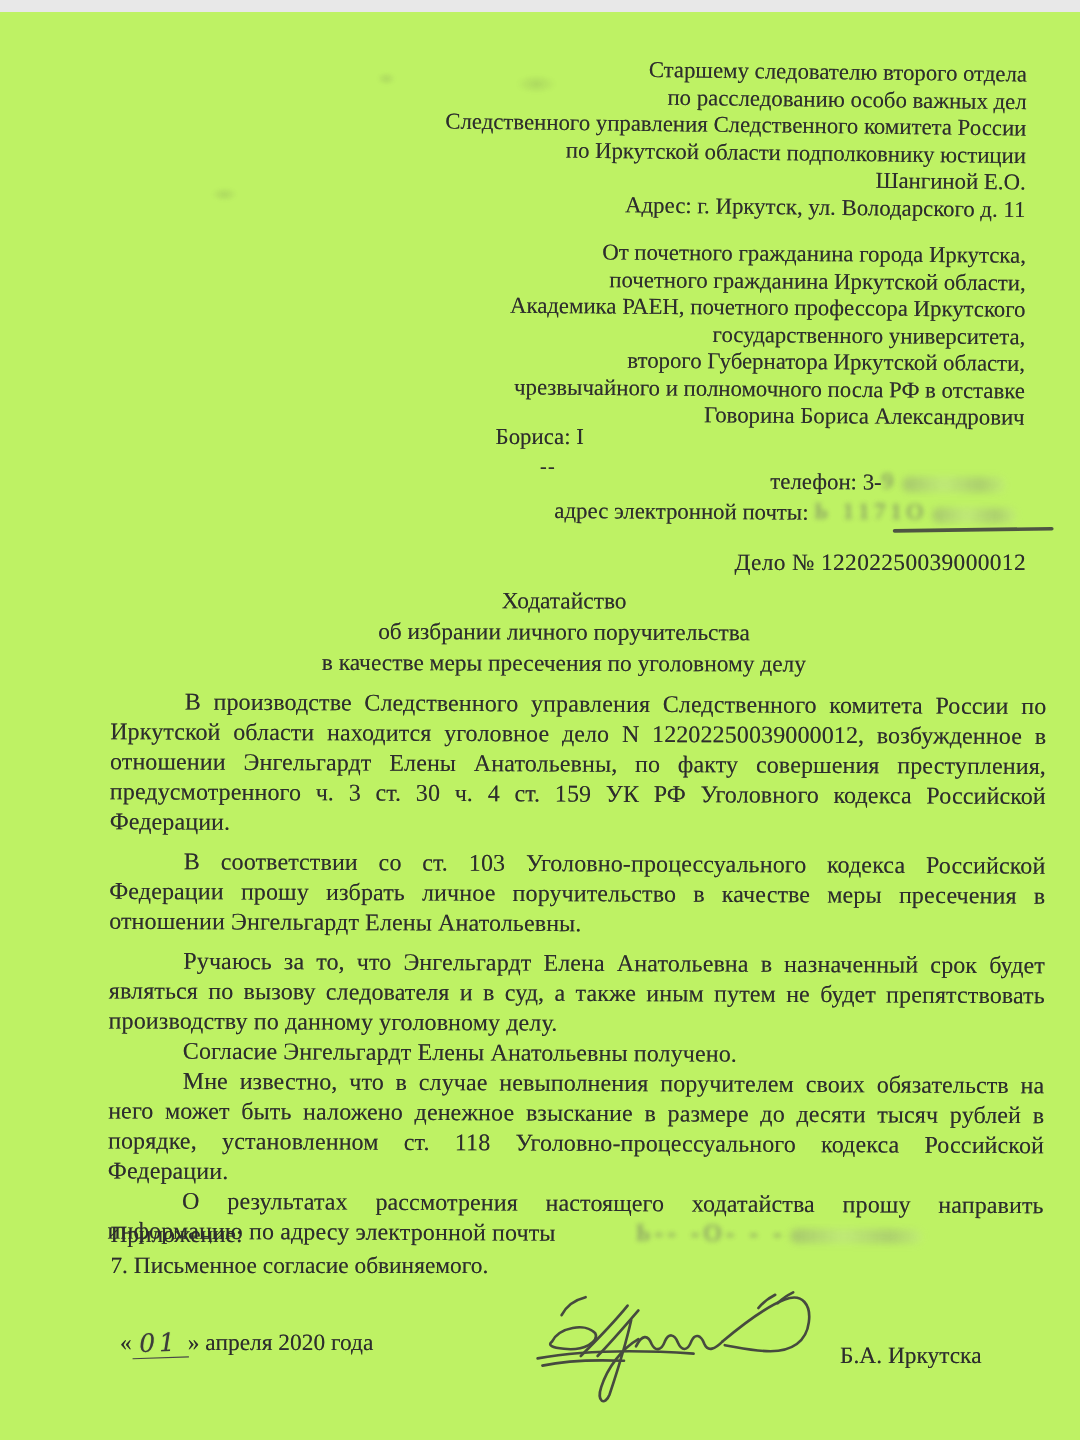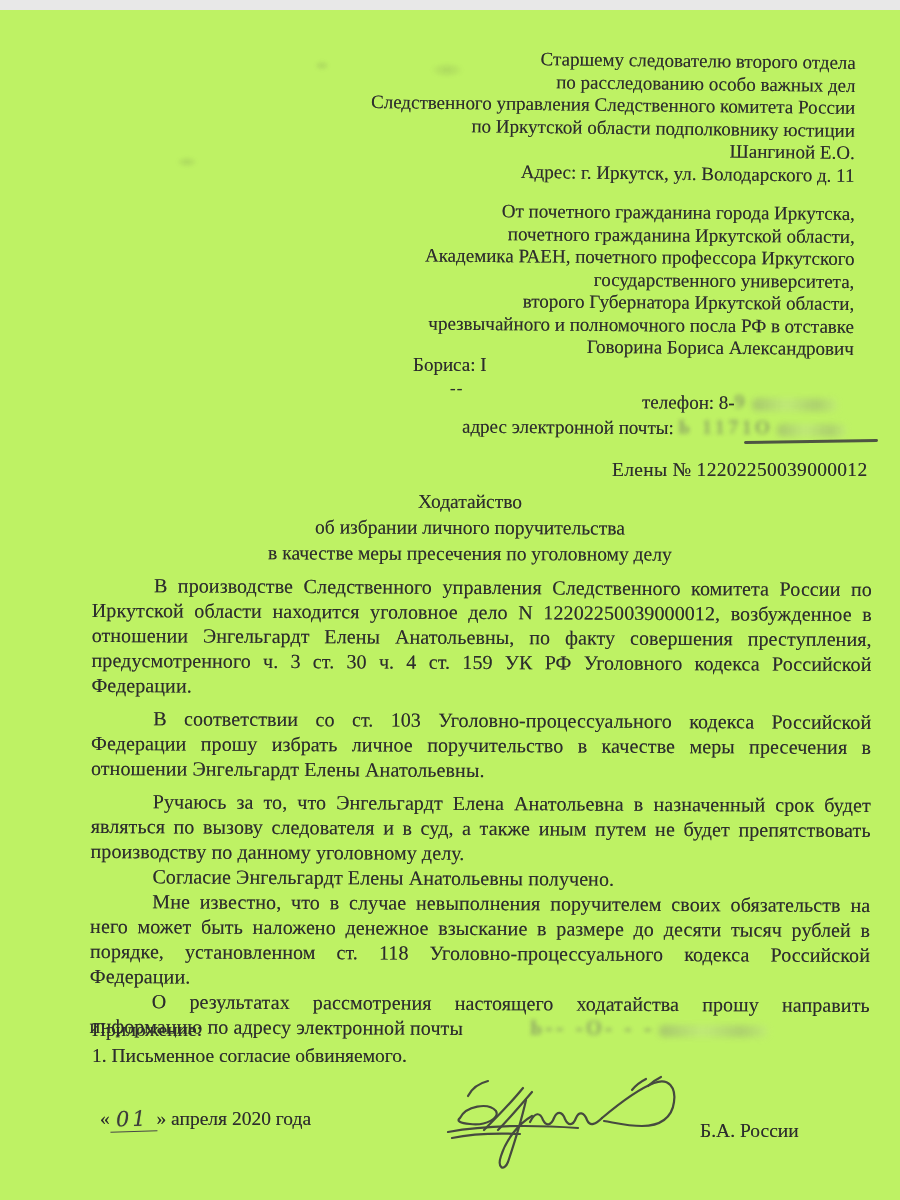--- a/index.html
+++ b/index.html
@@ -84,49 +84,49 @@
     <div>государственного университета,</div>
     <div>второго Губернатора Иркутской области,</div>
     <div>чрезвычайного и полномочного посла РФ в отставке</div>
     <div>Говорина Бориса Александрович</div>
   </div>
 
   <div class="blk addr-line">Бориса: I</div>
   <div class="blk addr-dash">--</div>
 
   <div class="blk phone-line">
-    <span>телефон: 8-</span><span class="obscured">9</span><span class="streak" style="width:86px"></span>
+    <span>телефон: 3-</span><span class="obscured">9</span><span class="streak" style="width:86px"></span>
   </div>
 
   <div class="blk email-line">
     <span>адрес электронной почты:</span>
     <span class="obscured">Ь 1171О</span><span class="streak" style="width:70px"></span>
   </div>
   <div class="blk underline-mark"></div>
 
-  <div class="blk case-line">Елены № 12202250039000012</div>
+  <div class="blk case-line">Дело № 12202250039000012</div>
 
   <div class="blk title">
     <div>Ходатайство</div>
     <div>об избрании личного поручительства</div>
     <div>в качестве меры пресечения по уголовному делу</div>
   </div>
 
   <div class="blk bodytext">
     <p>В производстве Следственного управления Следственного комитета России по Иркутской области находится уголовное дело N 12202250039000012, возбужденное в отношении Энгельгардт Елены Анатольевны, по факту совершения преступления, предусмотренного ч. 3 ст. 30 ч. 4 ст. 159 УК РФ Уголовного кодекса Российской Федерации.</p>
     <p class="gap">В соответствии со ст. 103 Уголовно-процессуального кодекса Российской Федерации прошу избрать личное поручительство в качестве меры пресечения в отношении Энгельгардт Елены Анатольевны.</p>
     <p class="gap">Ручаюсь за то, что Энгельгардт Елена Анатольевна в назначенный срок будет являться по вызову следователя и в суд, а также иным путем не будет препятствовать производству по данному уголовному делу.</p>
     <p>Согласие Энгельгардт Елены Анатольевны получено.</p>
     <p>Мне известно, что в случае невыполнения поручителем своих обязательств на него может быть наложено денежное взыскание в размере до десяти тысяч рублей в порядке, установленном ст. 118 Уголовно-процессуального кодекса Российской Федерации.</p>
     <p><span>О результатах рассмотрения настоящего ходатайства прошу направить информацию по адресу электронной почты</span> <span class="obscured">Ь-- -О- - -</span><span class="streak" style="width:110px;height:12px"></span></p>
   </div>
 
   <div class="blk attachment">
     <div>Приложение:</div>
-    <div>1. Письменное согласие обвиняемого.</div>
+    <div>7. Письменное согласие обвиняемого.</div>
   </div>
 
   <div class="blk date-line">
     <span>«</span><span class="hand-date">01</span><span>» апреля 2020 года</span>
   </div>
 
   <div class="blk signature">
     <svg viewBox="0 0 265 132" fill="none" stroke="#3c3c3c" stroke-width="2.2" stroke-linecap="round" opacity="0.92">
       <path d="M42,30 C46,22 54,17 62,15"></path>
       <path d="M34,52 C40,40 62,36 70,45 C74,52 60,60 44,58 C34,57 30,55 34,52"></path>
@@ -135,15 +135,15 @@
       <path d="M97,22 C84,38 70,52 58,64"></path>
       <path d="M106,26 C94,40 82,54 72,64"></path>
       <path d="M100,34 C96,52 90,72 82,96 C78,106 71,102 75,90 C80,74 92,58 106,50"></path>
       <path d="M104,56 C109,46 114,46 117,54 C120,60 125,60 128,52 C131,45 136,45 139,53 C142,60 147,60 150,52 C153,45 158,46 161,54 C164,61 170,58 176,52"></path>
       <path d="M176,52 C195,36 215,22 228,17 C243,11 250,22 248,36 C246,52 234,60 216,60 C202,60 190,57 178,55"></path>
       <path d="M206,24 C210,19 216,15 220,13"></path>
       <path d="M222,20 C226,16 231,13 235,11"></path>
     </svg>
   </div>
 
-  <div class="blk sig-name">Б.А. России</div>
+  <div class="blk sig-name">Б.А. Иркутска</div>
 
 </div>
 
 </body></html>

